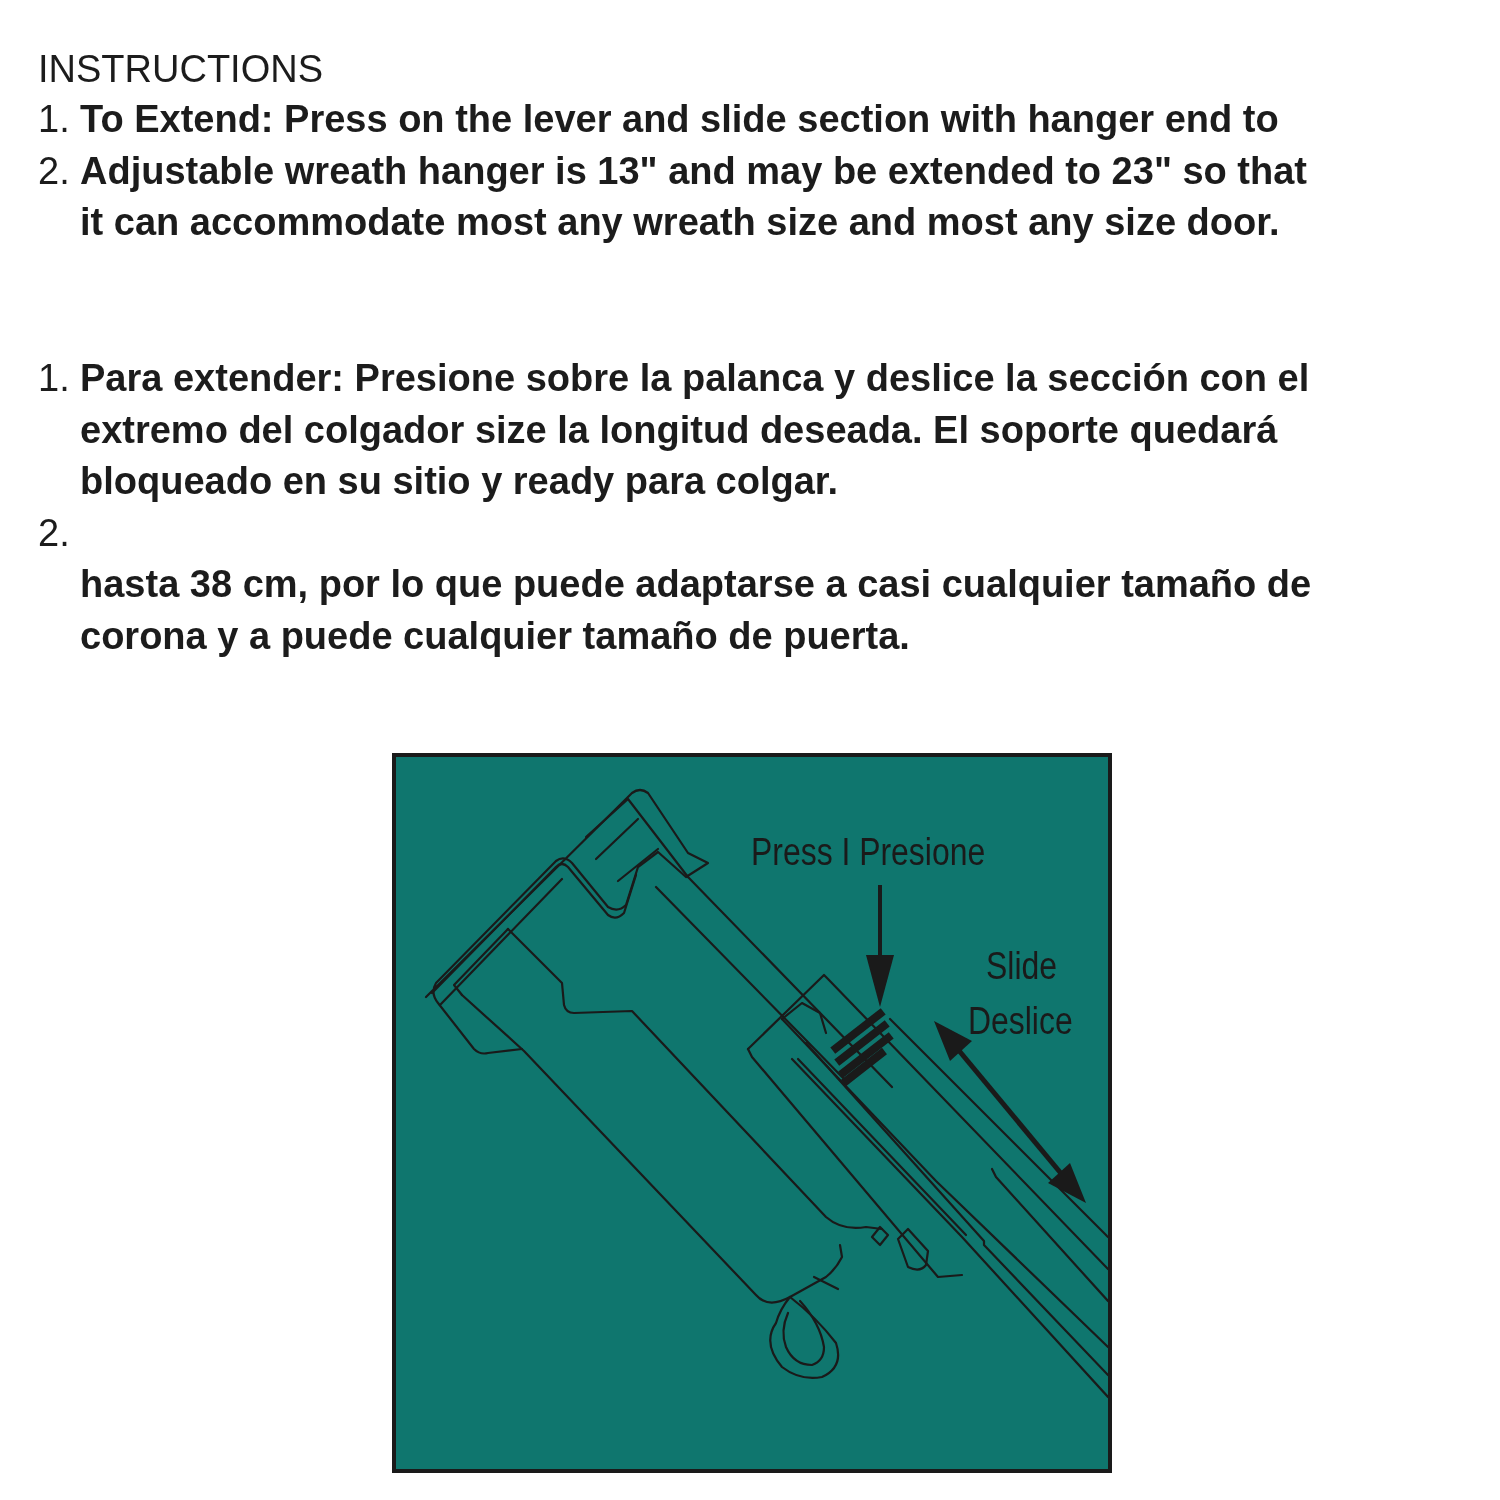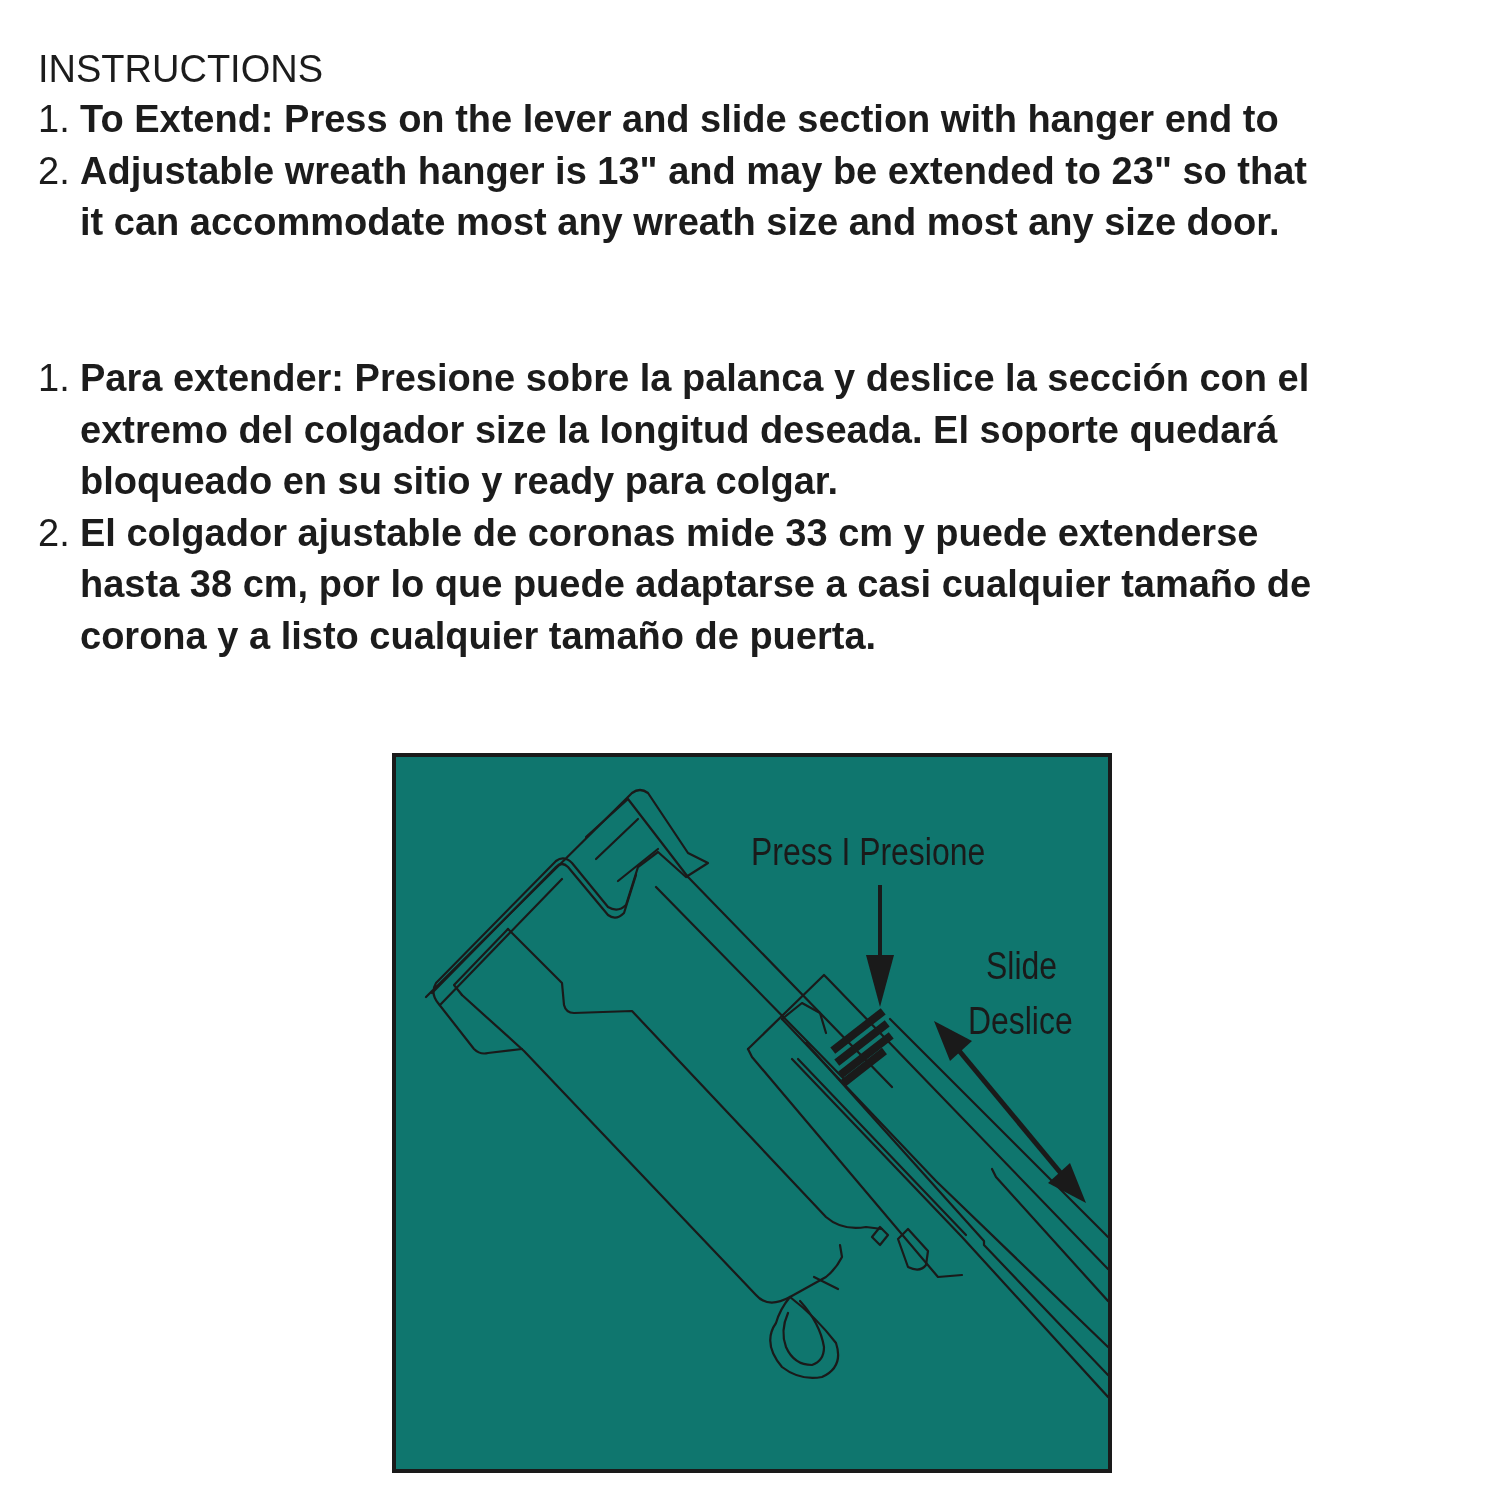--- a/index.html
+++ b/index.html
@@ -46,23 +46,23 @@
     <span class="num">1.</span>
     <span class="txt">
       <span>Para extender: Presione sobre la palanca y deslice la sección con el</span><br>
       <span>extremo del colgador size la longitud deseada. El soporte quedará</span><br>
       <span>bloqueado en su sitio y ready para colgar.</span>
     </span>
   </div>
   <div class="item">
     <span class="num">2.</span>
     <span class="txt">
-      <span>El colgador ajustable de coronas mide 33 cm y puede extenderse</span><br>
+      <br>
       <span>hasta 38 cm, por lo que puede adaptarse a casi cualquier tamaño de</span><br>
-      <span>corona y a listo cualquier tamaño de puerta.</span>
+      <span>corona y a puede cualquier tamaño de puerta.</span>
     </span>
   </div>
 </div>
 
 <div class="figure">
   <svg width="712" height="712" viewBox="0 0 712 712" fill="none" stroke="#1a1a1a" stroke-width="2.2" stroke-linejoin="round" stroke-linecap="round">
 
     <path d="M30 240 L236 36 Q244 30 252 36 L292 96 L312 106 L290 120 L262 95 L242 110 L230 148 Q222 156 212 150 L176 106 Q168 98 160 104 L40 226 Q34 236 42 246 L78 292 Q84 298 92 296 L126 292"></path>
     <path d="M36 236 L160 110 Q166 104 172 110 L212 158 Q220 164 228 156 L240 118"></path>
     <path d="M44 248 L166 122"></path>

